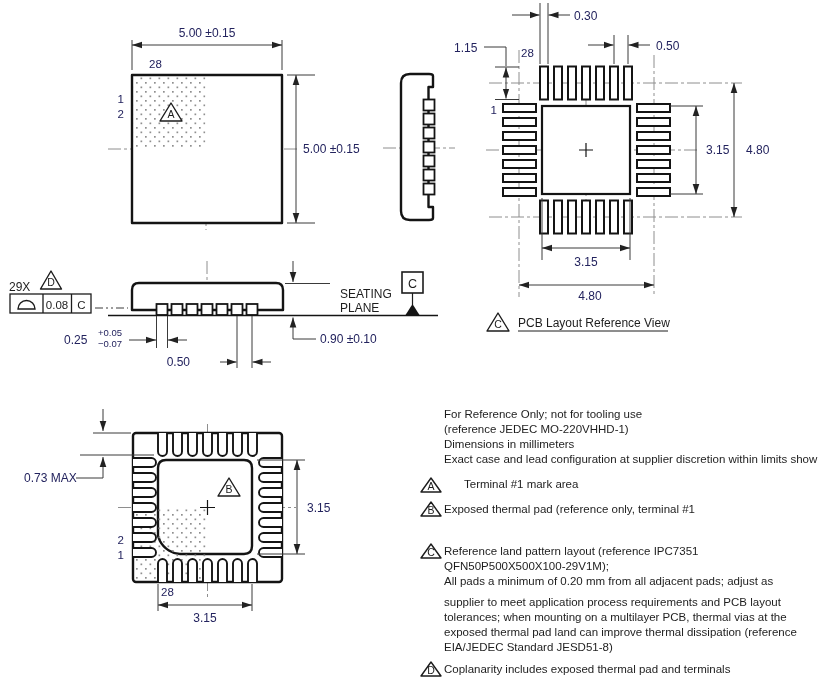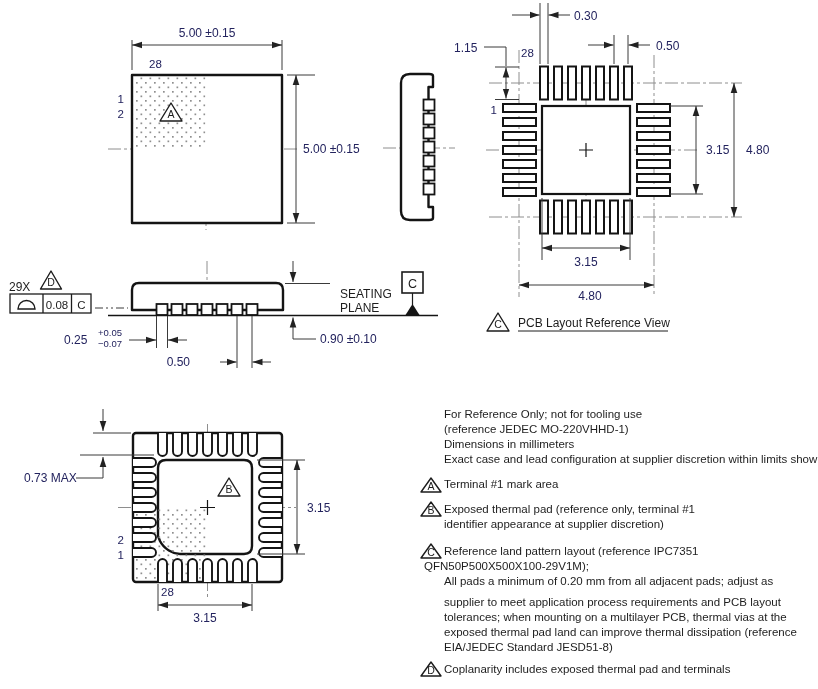--- a/index.html
+++ b/index.html
@@ -281,35 +281,34 @@
 <div class="notes">
   <div class="nline" style="left:444px;top:408px">For Reference Only; not for tooling use</div>
   <div class="nline" style="left:444px;top:423px">(reference JEDEC MO-220VHHD-1)</div>
   <div class="nline" style="left:444px;top:438px">Dimensions in millimeters</div>
   <div class="nline" style="left:444px;top:453px">Exact case and lead configuration at supplier discretion within limits shown</div>
 
   <svg class="nflag" style="left:419px;top:476px" width="24" height="18">
     <polygon class="tri" points="12,2 22,16 2,16"></polygon>
         <text class="fl" x="12" y="14">A</text>
       </svg>
-  <div class="nline" style="left:444px;top:478px">Terminal #1 mark area</div>
+  <div class="nline" style="left:464px;top:478px">Terminal #1 mark area</div>
 
   <svg class="nflag" style="left:419px;top:500px" width="24" height="18">
     <polygon class="tri" points="12,2 22,16 2,16"></polygon>
         <text class="fl" x="12" y="14">B</text>
       </svg>
   <div class="nline" style="left:444px;top:503px">Exposed thermal pad (reference only, terminal #1</div>
-  <div class="nline" style="left:444px;top:518px">identifier appearance at supplier discretion)</div>
 
   <svg class="nflag" style="left:419px;top:542px" width="24" height="18">
     <polygon class="tri" points="12,2 22,16 2,16"></polygon>
         <text class="fl" x="12" y="14">C</text>
       </svg>
   <div class="nline" style="left:444px;top:545px">Reference land pattern layout (reference IPC7351</div>
-  <div class="nline" style="left:424px;top:560px">QFN50P500X500X100-29V1M);</div>
+  <div class="nline" style="left:444px;top:560px">QFN50P500X500X100-29V1M);</div>
   <div class="nline" style="left:444px;top:575px">All pads a minimum of 0.20 mm from all adjacent pads; adjust as</div>
   <div class="nline" style="left:444px;top:596px">supplier to meet application process requirements and PCB layout</div>
   <div class="nline" style="left:444px;top:626px">exposed thermal pad land can improve thermal dissipation (reference</div>
   <div class="nline" style="left:444px;top:611px">tolerances; when mounting on a multilayer PCB, thermal vias at the</div>
   <div class="nline" style="left:444px;top:641px">EIA/JEDEC Standard JESD51-8)</div>
 
   <svg class="nflag" style="left:419px;top:660px" width="24" height="18">
     <polygon class="tri" points="12,2 22,16 2,16"></polygon>
         <text class="fl" x="12" y="14">D</text>
       </svg>

